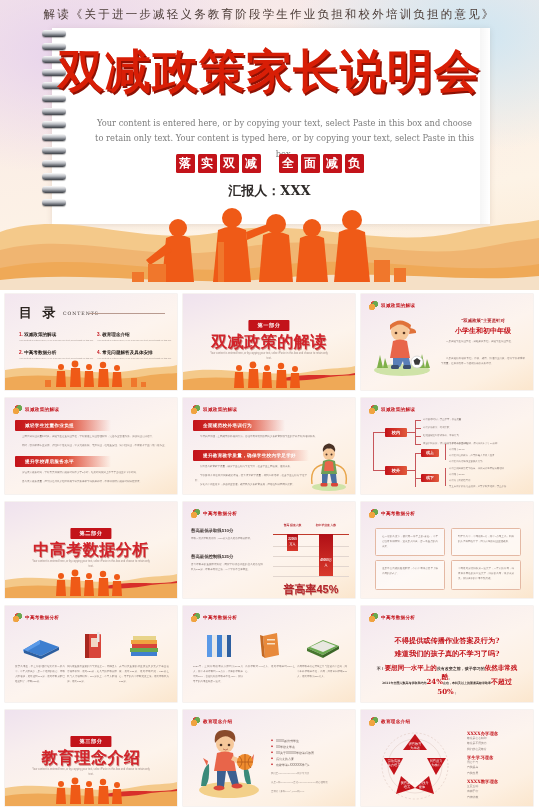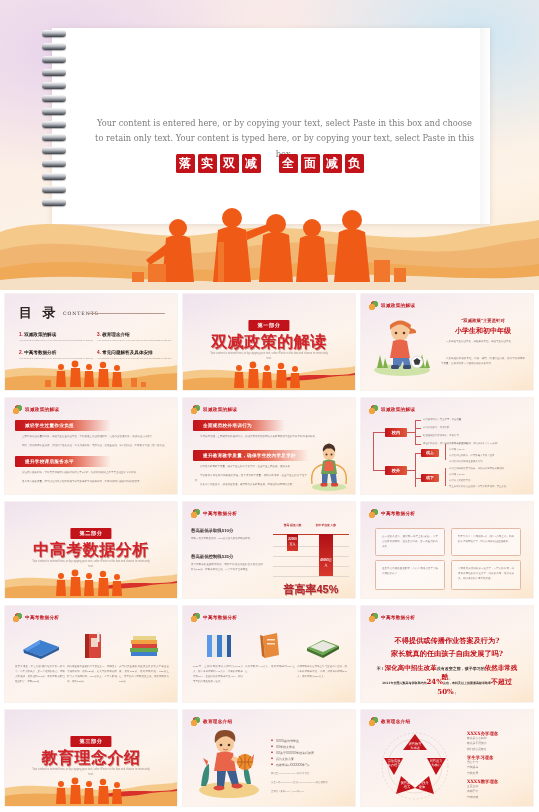--- a/index.html
+++ b/index.html
@@ -282,54 +282,57 @@
 
 <div class="cover">
 
   <svg class="dunes" viewBox="0 0 539 110" preserveAspectRatio="none">
     <path d="M0,52 C70,28 140,68 220,52 C300,36 380,70 460,52 C500,43 520,44 539,40 L539,110 L0,110 Z" fill="#f4c98a"></path>
     <path d="M0,70 C80,50 150,86 240,68 C330,50 410,84 490,66 C512,61 528,60 539,58 L539,110 L0,110 Z" fill="#f0b571"></path>
     <path d="M0,88 C90,70 170,100 270,86 C370,72 450,98 539,84 L539,110 L0,110 Z" fill="#efa957"></path>
     <path d="M0,100 C90,90 180,108 280,98 C380,88 460,104 539,96 L539,110 L0,110 Z" fill="#f6ead9" opacity=".85"></path>
   </svg>
 
+  <div class="cover-header">解读《关于进一步减轻义务教育阶段学生作业负担和校外培训负担的意见》</div>
 
   <div class="paper"></div>
 
   <div class="spiral">
     <div class="ring" style="top:0"></div>
       <div class="ring" style="top:13px"></div>
     <div class="ring" style="top:26px"></div>
       <div class="ring" style="top:39px"></div>
     <div class="ring" style="top:52px"></div>
       <div class="ring" style="top:65px"></div>
     <div class="ring" style="top:78px"></div>
       <div class="ring" style="top:91px"></div>
     <div class="ring" style="top:104px"></div>
       <div class="ring" style="top:117px"></div>
     <div class="ring" style="top:130px"></div>
       <div class="ring" style="top:143px"></div>
     <div class="ring" style="top:156px"></div>
       <div class="ring" style="top:169px"></div>
   </div>
 
+  <div class="cover-title">双减政策家长说明会</div>
   <div class="cover-sub">Your content is entered here, or by copying your text, select Paste in this box and choose to retain only text. Your content is typed here, or by copying your text, select Paste in this box.</div>
 
   <div class="slogan">
     <span class="ch">落</span>
     <span class="ch">实</span>
     <span class="ch">双</span>
     <span class="ch">减</span>
     <span class="gap"></span>
     <span class="ch">全</span>
     <span class="ch">面</span>
     <span class="ch">减</span>
     <span class="ch">负</span>
   </div>
 
+  <div class="presenter">汇报人：XXX</div>
 
   <svg class="crowd" viewBox="0 0 539 80" preserveAspectRatio="none">
     <g fill="#ef5a17">
       <circle cx="178" cy="26" r="9"></circle>
         <path d="M166,36 q12,-6 24,0 l4,44 h-32 Z"></path>
         <path d="M166,42 l-20,16 4,5 22,-14Z"></path>
       <circle cx="232" cy="16" r="10"></circle>
         <path d="M218,28 q14,-7 28,0 l5,52 h-38 Z"></path>
         <path d="M246,30 l22,-8 3,6 -24,10Z"></path>
       <circle cx="276" cy="22" r="10"></circle>
@@ -681,23 +684,23 @@
         <div class="bookcap">高考录取率仍在持续上升与普通高中之间，其中本科录取率不足，高考，共有本科录取537人，最终录取为220万人。</div>
       </div>
     </div>
 
     <div class="thumb c2">
       <div class="t-head">
         <span class="leaf"></span>
         <span class="ttl">中高考数据分析</span>
       </div>
       <div class="stmt l1">不得提供或传播作业答案及行为?</div>
-      <div class="stmt l2">家长就真的任由孩子自由发展了吗?</div>
+      <div class="stmt l2">难道我们的孩子真的不学习了吗?</div>
       <div class="stmt l3">
-        <span>不！</span><b>深化高中招生改革</b><span>没有改变之前，</span><span>孩子学习的</span><b>依然非常残酷</b><span>。</span>
+        <span>不！</span><b>要想同一水平上的</b><span>没有改变之前，</span><span>孩子学习的</span><b>依然非常残酷</b><span>。</span>
       </div>
       <div class="stmt l4">
         <span>2021年全国人数高考录取率约为</span><b>24%</b><span>左右，本科及以上的普通高校录取率</span><b>不超过50%</b><span>；</span>
       </div>
     </div>
   </div>
 
   <div class="row">
 
     <div class="thumb c0 t-div">

